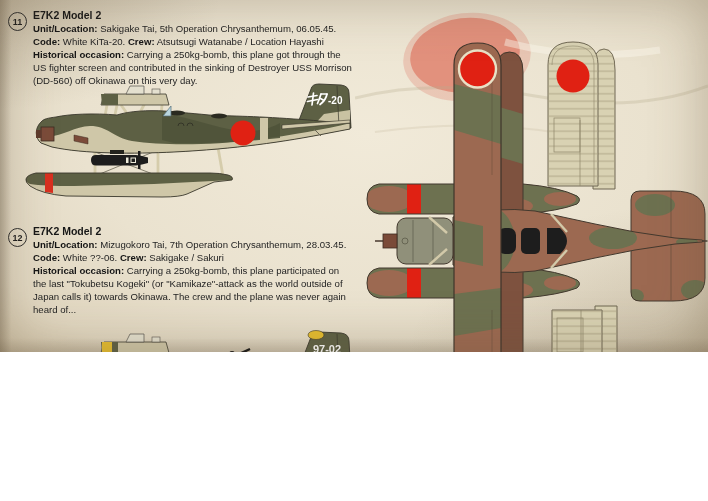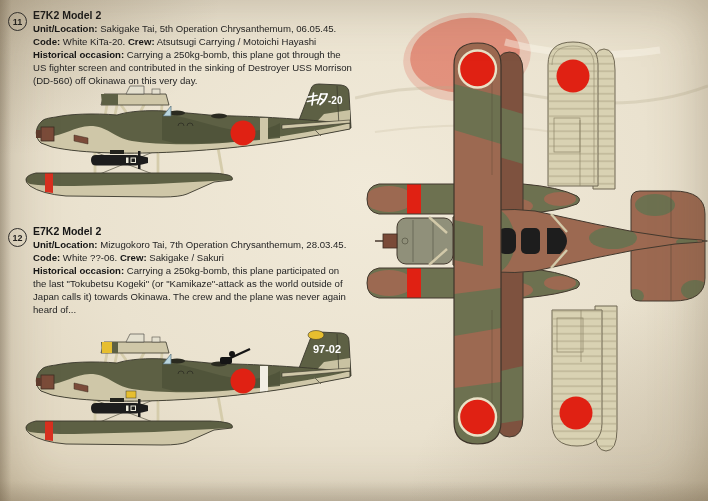--- a/index.html
+++ b/index.html
@@ -1,17 +1,17 @@
 <!DOCTYPE html>
 <html><head>
 <meta charset="utf-8">
 <style>
   html,body{margin:0;padding:0;}
   .page{
-    position:relative;width:708px;height:501px;overflow:hidden;
+    position:relative;width:708px;height:352px;overflow:hidden;
     font-family:"Liberation Sans","DejaVu Sans",sans-serif;color:#222;
     background:
       radial-gradient(ellipse at 0% 0%, rgba(95,78,52,.22) 0, rgba(95,78,52,0) 22%),
       radial-gradient(ellipse at 100% 100%, rgba(95,78,52,.18) 0, rgba(95,78,52,0) 30%),
       linear-gradient(90deg, rgba(80,65,45,.30) 0, rgba(80,65,45,0) 1.6%),
       linear-gradient(0deg, rgba(80,65,45,.18) 0, rgba(80,65,45,0) 4%),
       radial-gradient(ellipse at 52% 38%, #f1ead9 0%, #eae2cf 55%, #e1d7c1 84%, #d5c8ad 100%);
   }
   .page::after{
     content:"";position:absolute;inset:0;pointer-events:none;
@@ -35,21 +35,21 @@
 
 <div class="page">
 
   <section class="entry">
     <div class="badge" style="left:8px;top:12px;">
       <span>11</span>
     </div>
     <div class="entry-text" style="left:33px;top:9px;">
       <div class="entry-title">E7K2 Model 2</div>
       <p class="entry-body"><b>Unit/Location:</b> <span>Sakigake Tai, 5th Operation Chrysanthemum, 06.05.45.</span><br>
-      <b>Code:</b> <span>White KiTa-20.</span> <b>Crew:</b> <span>Atsutsugi Carrying / Motoichi Hayashi</span><br>
+      <b>Code:</b> <span>White KiTa-20.</span> <b>Crew:</b> <span>Atsutsugi Watanabe / Location Hayashi</span><br>
       <b>Historical occasion:</b> <span>Carrying a 250kg-bomb, this plane got through the US fighter screen and contributed in the sinking of Destroyer USS Morrison (DD-560) off Okinawa on this very day.</span></p>
     </div>
   </section>
 
   <section class="entry">
     <div class="badge" style="left:8px;top:228px;">
       <span>12</span>
     </div>
     <div class="entry-text" style="left:33px;top:225px;">
       <div class="entry-title">E7K2 Model 2</div>

